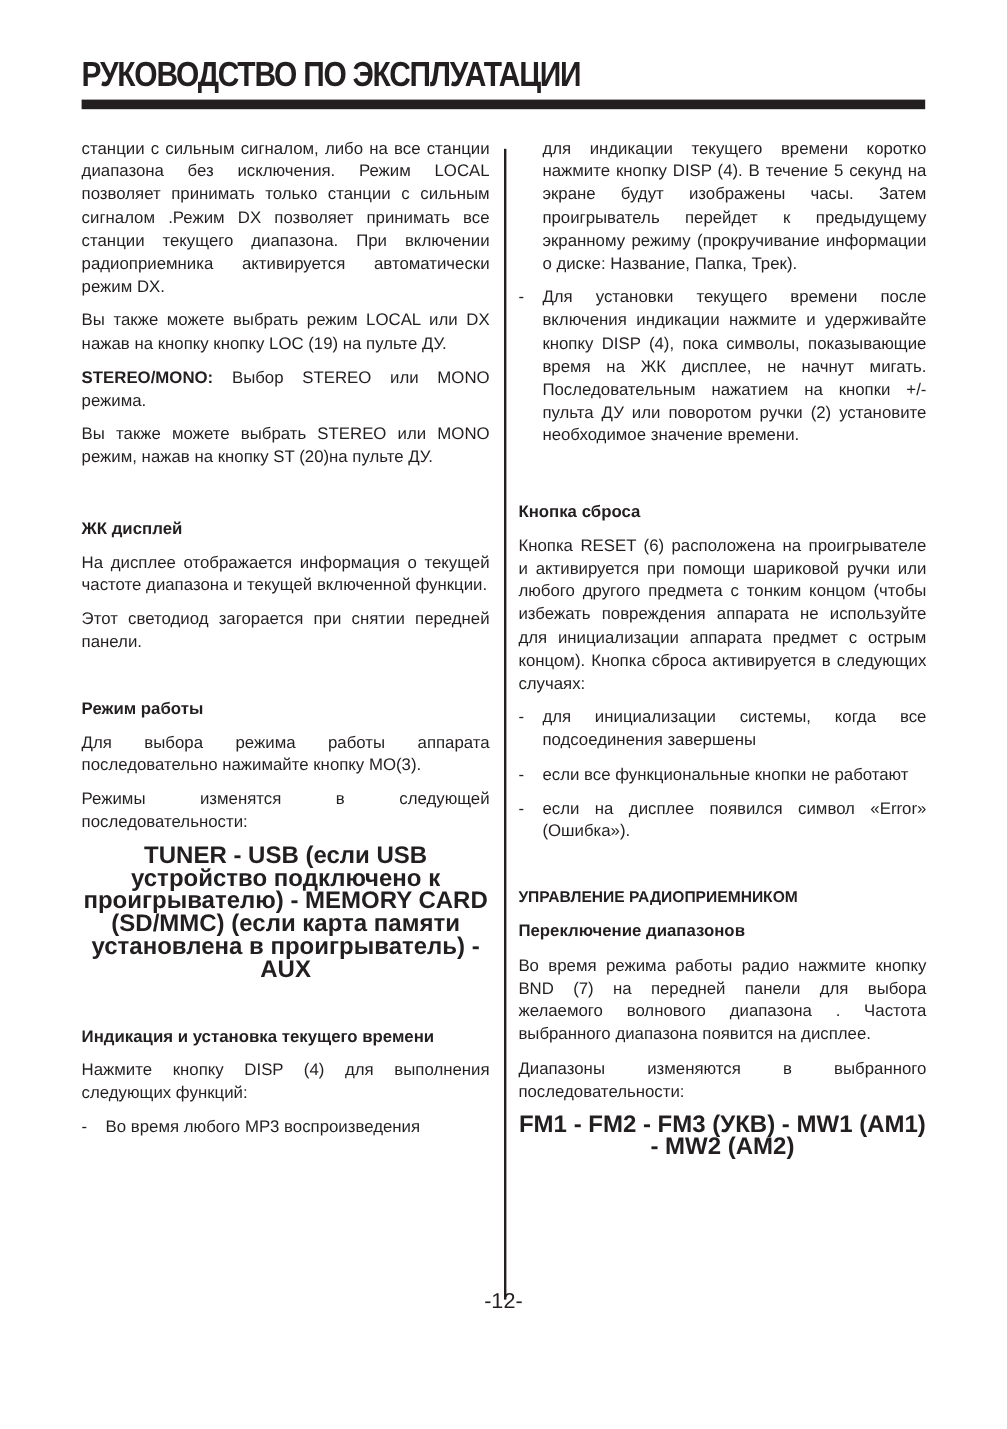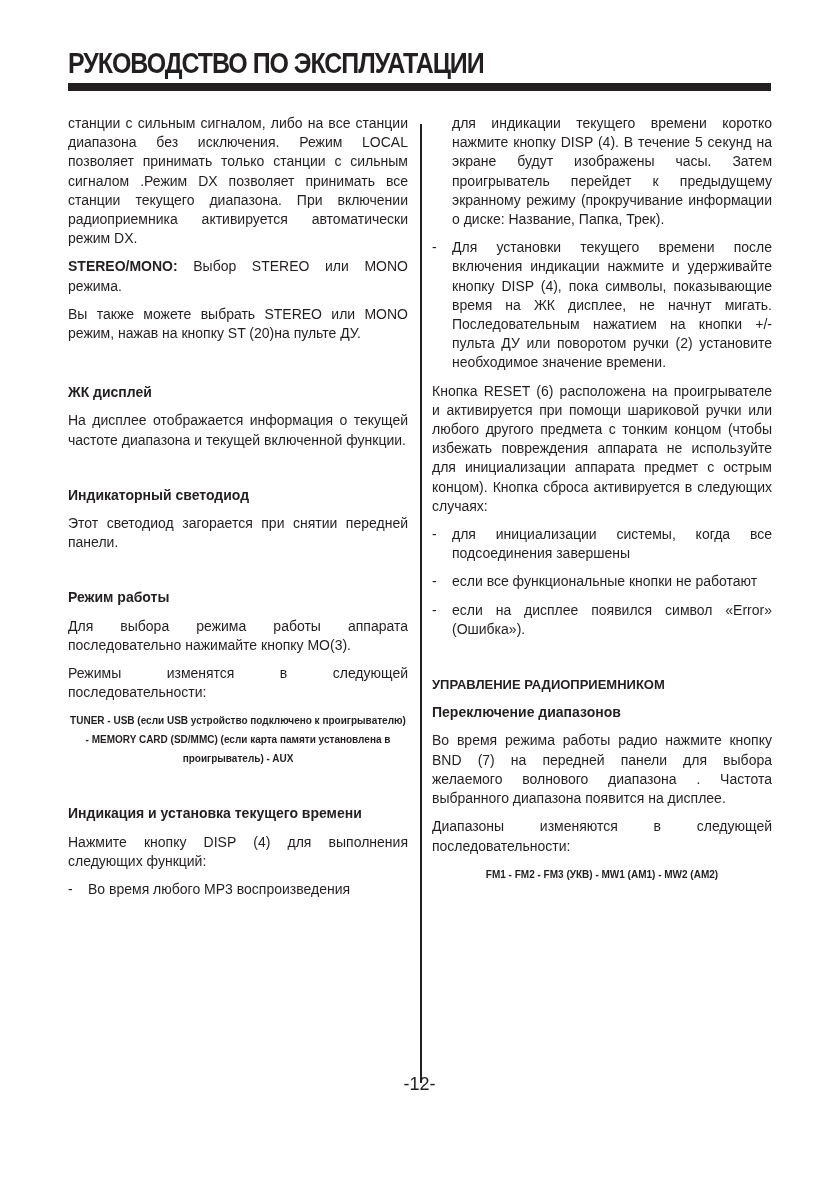--- a/index.html
+++ b/index.html
@@ -9,46 +9,46 @@
            font-weight: bold; font-size: 29px; letter-spacing: -1.2px; transform: scaleX(0.86);
            transform-origin: left top; color: #231f20; margin: 0; }
   .title-rule { position: absolute; left: 68px; top: 83px; width: 703px; height: 8px; background: #231f20; }
   .col { position: absolute; top: 114px; width: 340px; font-size: 14px; line-height: 19.2px; }
   .col-left { left: 68px; }
   .col-right { left: 432px; }
   .divider { position: absolute; left: 420px; top: 124px; width: 2px; height: 959px; background: #231f20; }
   p { margin: 0 0 9px 0; text-align: justify; }
   .h { font-weight: bold; font-size: 14px; margin: 0 0 9px 0; }
   .big-gap { margin-top: 28px; }
-  .seq { font-weight: bold; text-align: center; font-size: 10px; line-height: 19px; margin: 0 0 9px 0; }
+  .seq { font-weight: bold; text-align: center; font-size: 20px; line-height: 19px; margin: 0 0 9px 0; }
   .bullet { display: flex; margin: 0 0 9px 0; }
   .bullet .dash { width: 20px; flex: 0 0 20px; }
   .bullet .txt { flex: 1; text-align: justify; }
   .cont { padding-left: 20px; }
   .b { font-weight: bold; }
   .page-num { position: absolute; left: 0; width: 839px; top: 1074px; text-align: center; font-size: 18px; }
   .section-caps { font-weight: bold; font-size: 13px; margin: 0 0 9px 0; }
 </style>
 </head>
 <body>
 
 <h1 class="title">РУКОВОДСТВО ПО ЭКСПЛУАТАЦИИ</h1>
 <div class="title-rule"></div>
 
 <div class="divider"></div>
 
 <div class="col col-left">
   <p>станции с сильным сигналом, либо на все станции диапазона без исключения. Режим LOCAL позволяет принимать только станции с сильным сигналом .Режим DX позволяет принимать все станции текущего диапазона. При включении радиоприемника активируется автоматически режим DX.</p>
+  <p>Вы также можете выбрать режим LOCAL или DX нажав на кнопку кнопку LOC (19) на пульте ДУ.</p>
   <p><span class="b">STEREO/MONO:</span><span> Выбор STEREO или MONO режима.</span></p>
   <p>Вы также можете выбрать STEREO или MONO режим, нажав на кнопку ST (20)на пульте ДУ.</p>
 
   <div class="h big-gap" style="margin-top:40px">ЖК дисплей</div>
   <p>На дисплее отображается информация о текущей частоте диапазона и текущей включенной функции.</p>
 
-  <div class="h big-gap" style="margin-top:36px">Индикаторный светодиод</div>
   <p>Этот светодиод загорается при снятии передней панели.</p>
 
   <div class="h big-gap" style="margin-top:36px">Режим работы</div>
   <p>Для выбора режима работы аппарата последовательно нажимайте кнопку МО(3).</p>
   <p>Режимы изменятся в следующей последовательности:</p>
   <div class="seq">TUNER - USB (если USB устройство подключено к проигрывателю) - MEMORY CARD (SD/MMC) (если карта памяти установлена в проигрыватель) - AUX</div>
 
   <div class="h big-gap" style="margin-top:36px; text-align:justify; text-align-last:left;">Индикация и установка текущего времени</div>
   <p>Нажмите кнопку DISP (4) для выполнения следующих функций:</p>
   <div class="bullet">
@@ -57,34 +57,35 @@
   </div>
 </div>
 
 <div class="col col-right">
   <p class="cont">для индикации текущего времени коротко нажмите кнопку DISP (4). В течение 5 секунд на экране будут изображены часы. Затем проигрыватель перейдет к предыдущему экранному режиму (прокручивание информации о диске: Название, Папка, Трек).</p>
   <div class="bullet">
     <span class="dash">-</span>
     <span class="txt">Для установки текущего времени после включения индикации нажмите и удерживайте кнопку DISP (4), пока символы, показывающие время на ЖК дисплее, не начнут мигать. Последовательным нажатием на кнопки +/- пульта ДУ или поворотом ручки (2) установите необходимое значение времени.</span>
   </div>
 
+  <div class="h" style="margin-top:44px">Кнопка сброса</div>
   <p>Кнопка RESET (6) расположена на проигрывателе и активируется при помощи шариковой ручки или любого другого предмета с тонким концом (чтобы избежать повреждения аппарата не используйте для инициализации аппарата предмет с острым концом). Кнопка сброса активируется в следующих случаях:</p>
   <div class="bullet">
     <span class="dash">-</span>
     <span class="txt">для инициализации системы, когда все подсоединения завершены</span>
   </div>
   <div class="bullet">
     <span class="dash">-</span>
     <span class="txt">если все функциональные кнопки не работают</span>
   </div>
   <div class="bullet">
     <span class="dash">-</span>
     <span class="txt">если на дисплее появился символ «Error» (Ошибка»).</span>
   </div>
 
   <div class="section-caps" style="margin-top:36px">УПРАВЛЕНИЕ РАДИОПРИЕМНИКОМ</div>
   <div class="h">Переключение диапазонов</div>
   <p>Во время режима работы радио нажмите кнопку BND (7) на передней панели для выбора желаемого волнового диапазона . Частота выбранного диапазона появится на дисплее.</p>
-  <p>Диапазоны изменяются в следующей последовательности:</p>
+  <p>Диапазоны изменяются в выбранного последовательности:</p>
   <div class="seq">FM1 - FM2 - FM3 (УКВ) - MW1 (AM1) - MW2 (AM2)</div>
 </div>
 
 <div class="page-num">-12-</div>
 
 </body></html>

